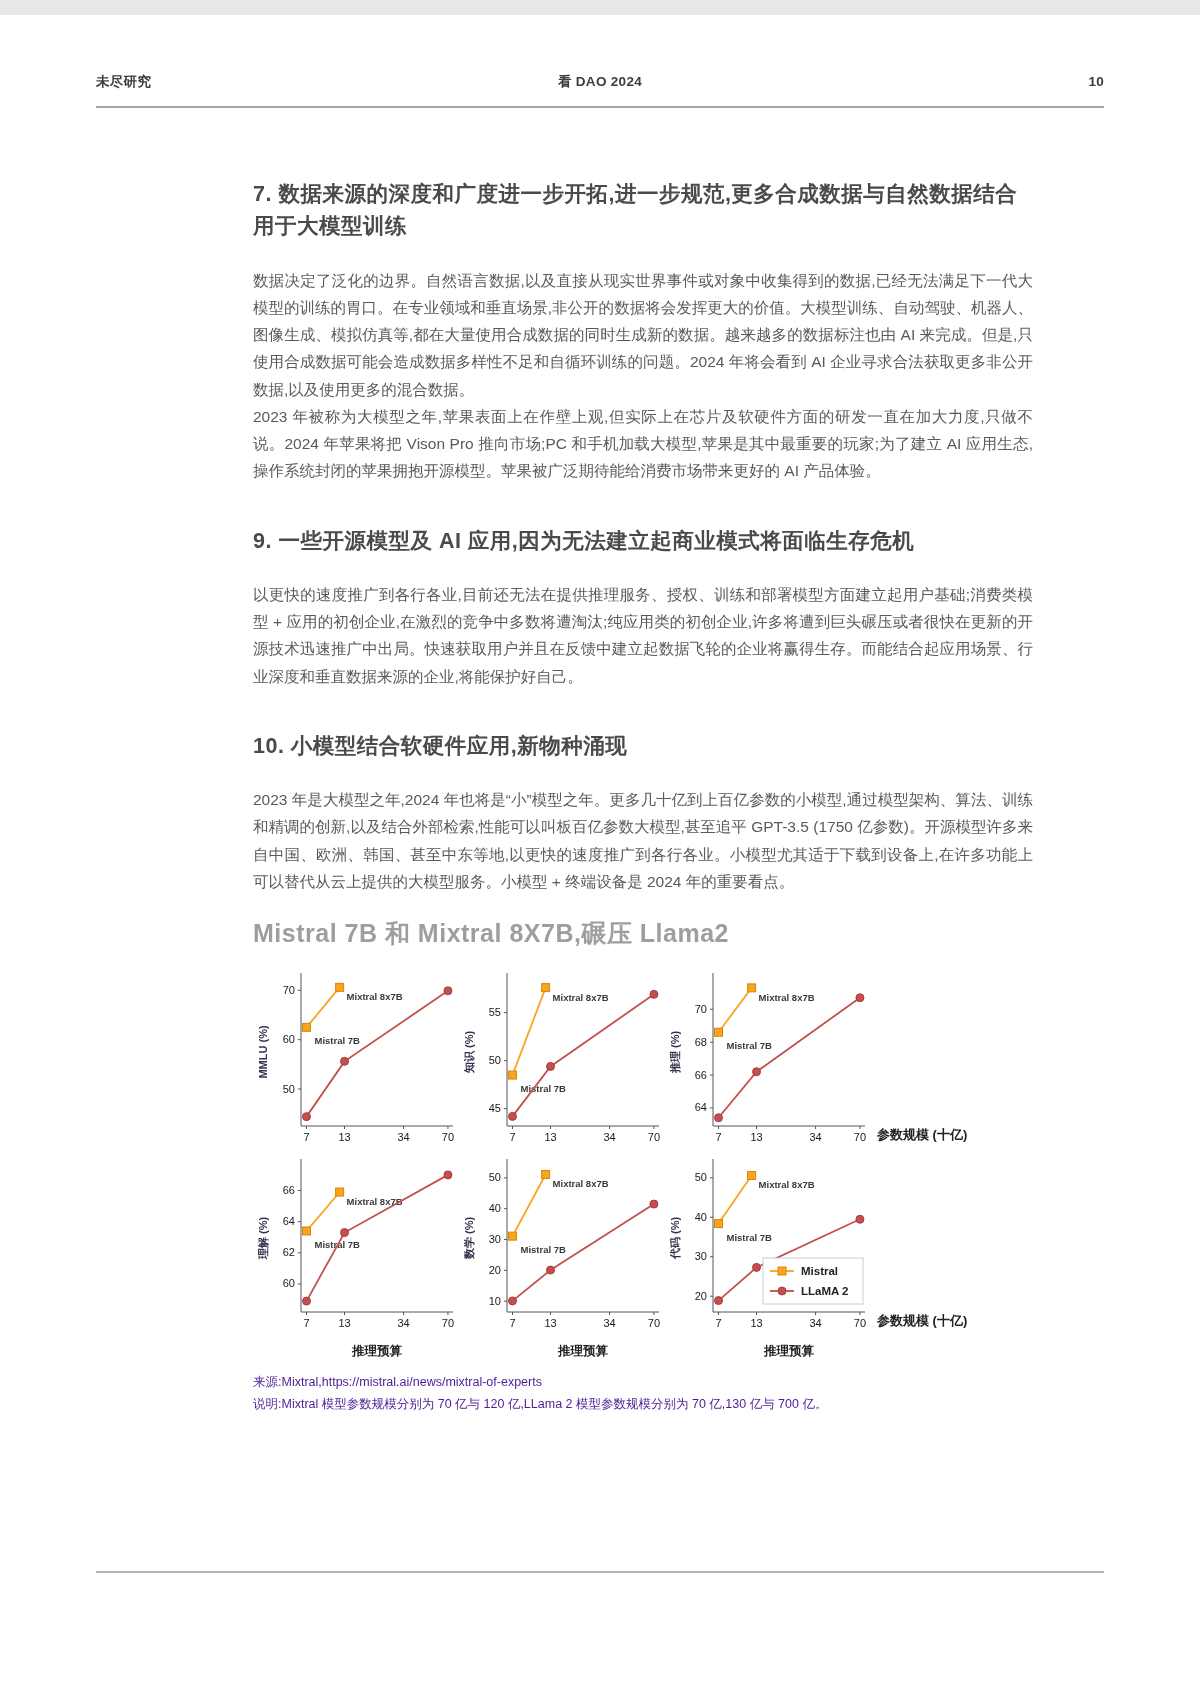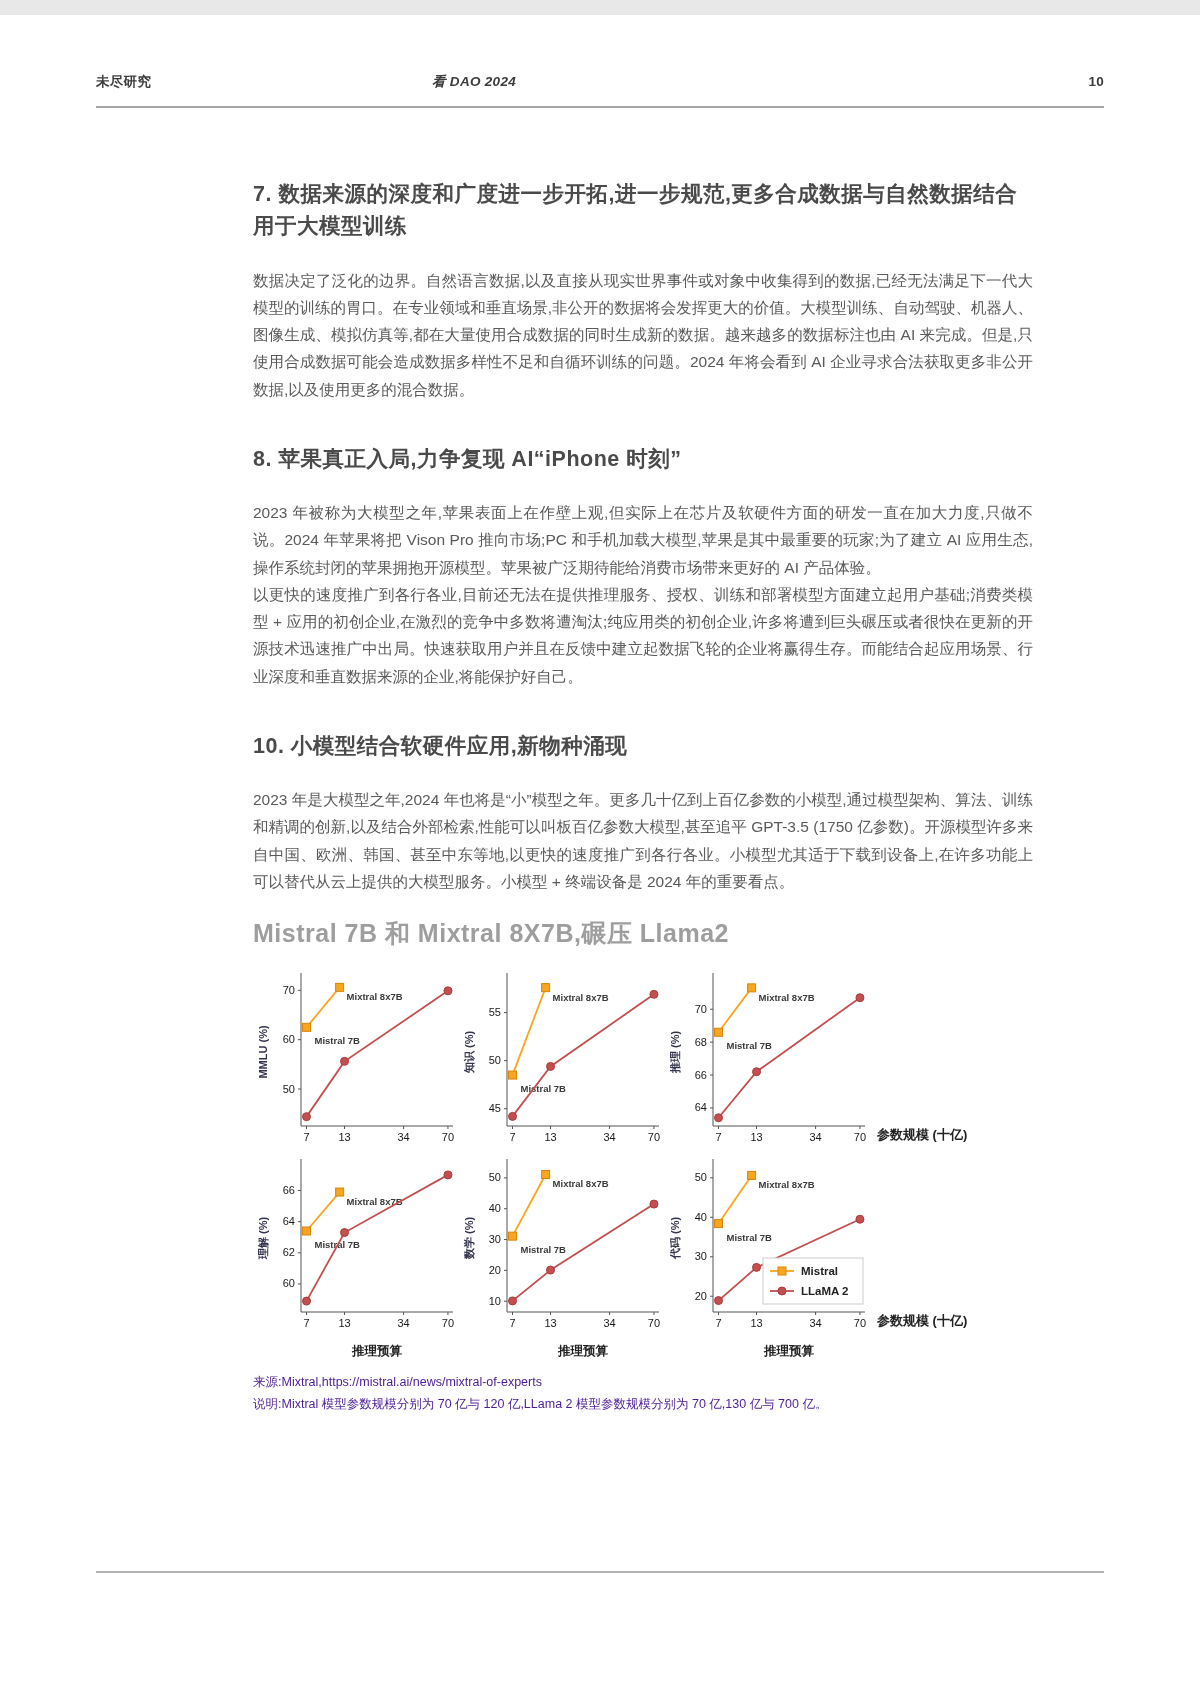--- a/index.html
+++ b/index.html
@@ -1,21 +1,21 @@
 <!DOCTYPE html>
 <html><head>
 <meta charset="utf-8">
 <style>
   html,body{margin:0;padding:0;background:#e8e8e8;}
   .page{width:1200px;height:1698px;background:#ffffff;position:relative;overflow:hidden;
         font-family:"Liberation Sans","DejaVu Sans",sans-serif;margin:15px auto;}
   .page-header{display:flex;align-items:baseline;padding:58px 96px 0;color:#3c3c3c;
                font-size:13.5px;font-weight:600;letter-spacing:0.3px;}
   .page-header .left{flex:1;text-align:left;}
-  .page-header .center{flex:1;font-style:italic;}
+  .page-header .center{flex:1;text-align:center;}
   .page-header .right{flex:1;text-align:right;}
   .header-divider{margin:15px 96px 0;border:none;border-top:2px solid #a6a6a6;height:0;}
   .content{width:780px;margin-left:253px;}
   h2.section-heading{font-size:21.5px;line-height:1.5;color:#4a4a4a;font-weight:700;
                      margin:40px 0 24px;letter-spacing:0.5px;}
   h2.first{margin-top:70px;}
   p.section-body{font-size:15.5px;line-height:1.76;color:#5a5a5a;text-align:justify;margin:0;}
   .figure-title{margin-top:22px;font-size:25px;font-weight:700;color:#9e9e9e;letter-spacing:0.5px;}
   .chart-grid{margin-top:16px;}
   .chart-row{display:flex;align-items:flex-end;}
@@ -36,23 +36,23 @@
     <span class="center">看 DAO 2024</span>
     <span class="right">10</span>
   </div>
   <hr class="header-divider">
 
   <div class="content">
 
     <h2 class="section-heading first">7. 数据来源的深度和广度进一步开拓,进一步规范,更多合成数据与自然数据结合用于大模型训练</h2>
     <p class="section-body">数据决定了泛化的边界。自然语言数据,以及直接从现实世界事件或对象中收集得到的数据,已经无法满足下一代大模型的训练的胃口。在专业领域和垂直场景,非公开的数据将会发挥更大的价值。大模型训练、自动驾驶、机器人、图像生成、模拟仿真等,都在大量使用合成数据的同时生成新的数据。越来越多的数据标注也由 AI 来完成。但是,只使用合成数据可能会造成数据多样性不足和自循环训练的问题。2024 年将会看到 AI 企业寻求合法获取更多非公开数据,以及使用更多的混合数据。</p>
 
-    <h2 class="section-heading">8. 苹果真正入局,力争复现 AI“iPhone 时刻”</h2>
     <p class="section-body">2023 年被称为大模型之年,苹果表面上在作壁上观,但实际上在芯片及软硬件方面的研发一直在加大力度,只做不说。2024 年苹果将把 Vison Pro 推向市场;PC 和手机加载大模型,苹果是其中最重要的玩家;为了建立 AI 应用生态,操作系统封闭的苹果拥抱开源模型。苹果被广泛期待能给消费市场带来更好的 AI 产品体验。</p>
 
+    <h2 class="section-heading">9. 一些开源模型及 AI 应用,因为无法建立起商业模式将面临生存危机</h2>
     <p class="section-body">以更快的速度推广到各行各业,目前还无法在提供推理服务、授权、训练和部署模型方面建立起用户基础;消费类模型 + 应用的初创企业,在激烈的竞争中多数将遭淘汰;纯应用类的初创企业,许多将遭到巨头碾压或者很快在更新的开源技术迅速推广中出局。快速获取用户并且在反馈中建立起数据飞轮的企业将赢得生存。而能结合起应用场景、行业深度和垂直数据来源的企业,将能保护好自己。</p>
 
     <h2 class="section-heading">10. 小模型结合软硬件应用,新物种涌现</h2>
     <p class="section-body">2023 年是大模型之年,2024 年也将是“小”模型之年。更多几十亿到上百亿参数的小模型,通过模型架构、算法、训练和精调的创新,以及结合外部检索,性能可以叫板百亿参数大模型,甚至追平 GPT-3.5 (1750 亿参数)。开源模型许多来自中国、欧洲、韩国、甚至中东等地,以更快的速度推广到各行各业。小模型尤其适于下载到设备上,在许多功能上可以替代从云上提供的大模型服务。小模型 + 终端设备是 2024 年的重要看点。</p>
 
     <div class="figure">
       <div class="figure-title">Mistral 7B 和 Mixtral 8X7B,碾压 Llama2</div>
 
       <div class="chart-grid">
         <div class="chart-row row1">

